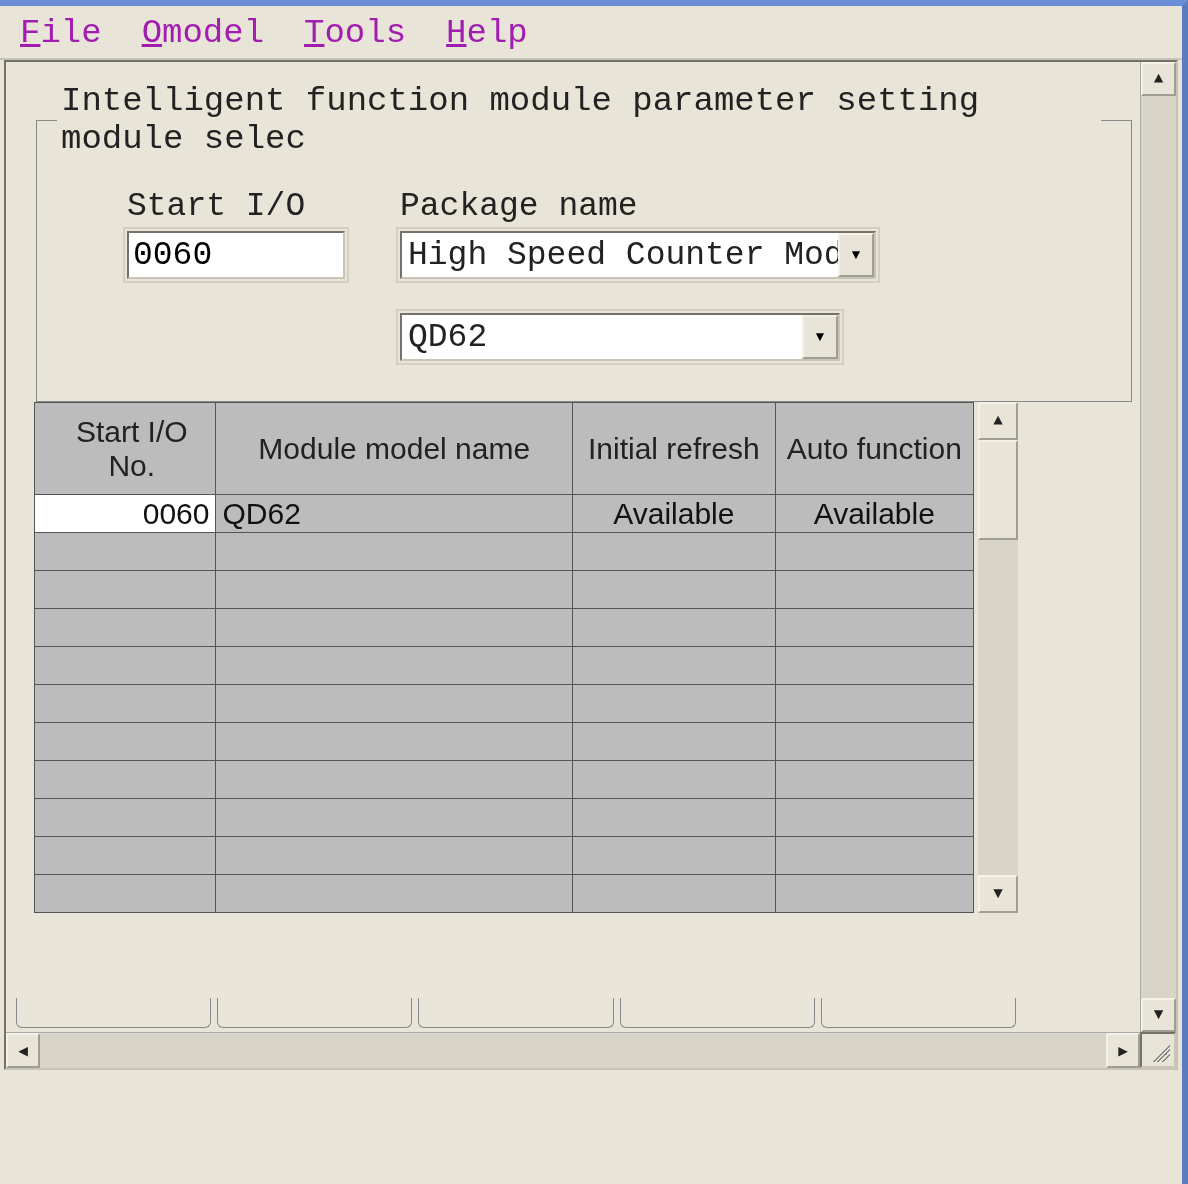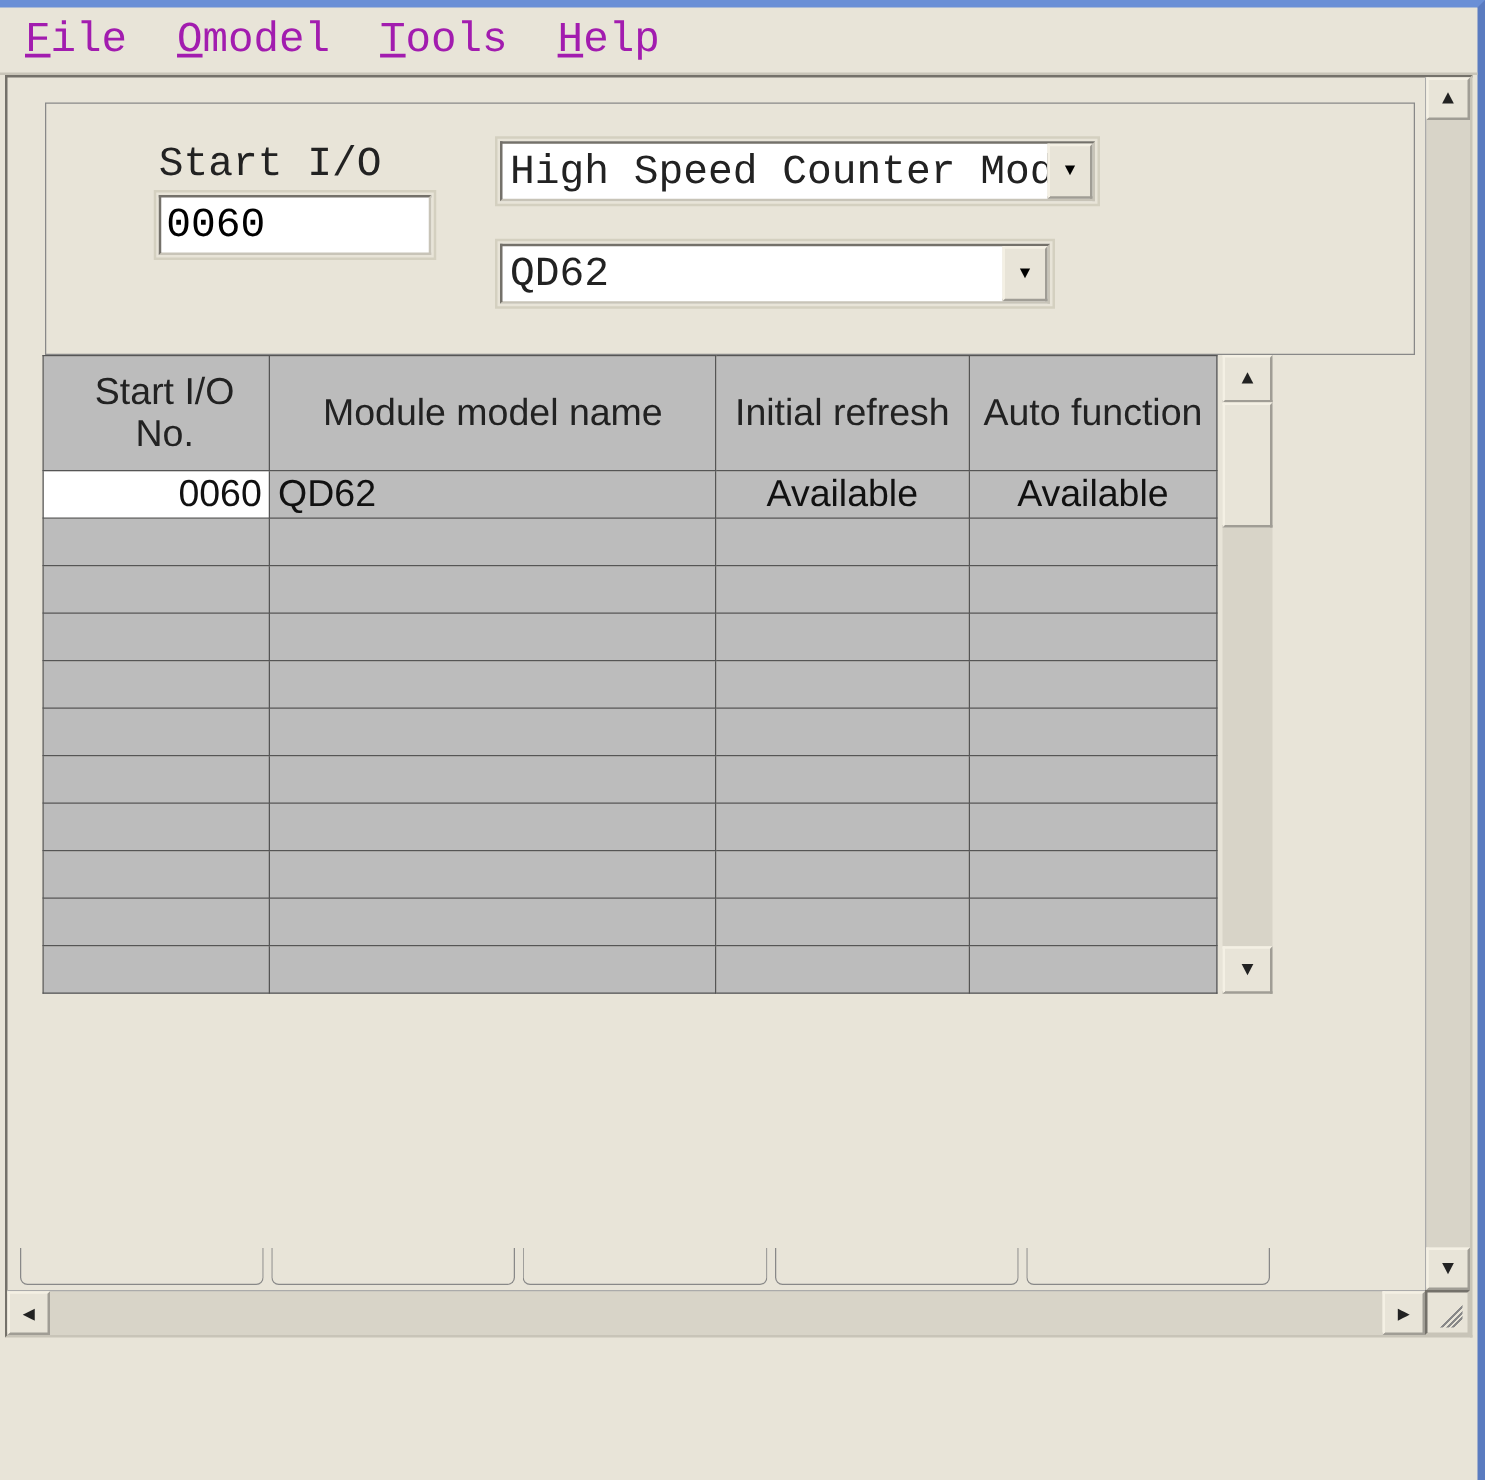--- a/index.html
+++ b/index.html
@@ -250,28 +250,30 @@
     <span class="menu-item"><span class="u">O</span><span>model</span></span>
     <span class="menu-item"><span class="u">T</span><span>ools</span></span>
     <span class="menu-item"><span class="u">H</span><span>elp</span></span>
   </div>
 
   <div class="content-scroll-area">
 
     <div class="inner">
 
       <fieldset class="module-selec">
+        <legend>Intelligent function module parameter setting module selec</legend>
 
         <div class="field-row">
           <div class="field-col">
             <div class="lbl">Start I/O</div>
             <input class="text-input" value="0060" style="">
           </div>
 
           <div class="field-col col2">
+            <div class="lbl">Package name</div>
             <div class="combo pkg-field">
               <div class="combo-text">High Speed Counter Module</div>
               <div class="combo-btn">
                   <span>▼</span>
                 </div>
             </div>
 
             <div class="combo model-field">
               <div class="combo-text">QD62</div>
               <div class="combo-btn">

